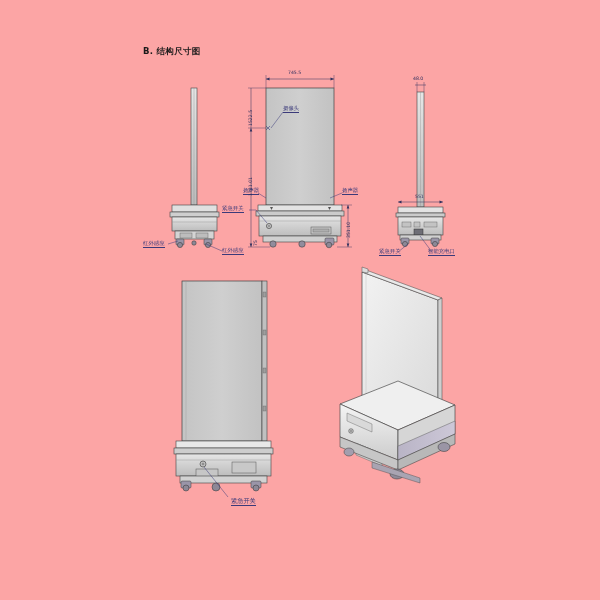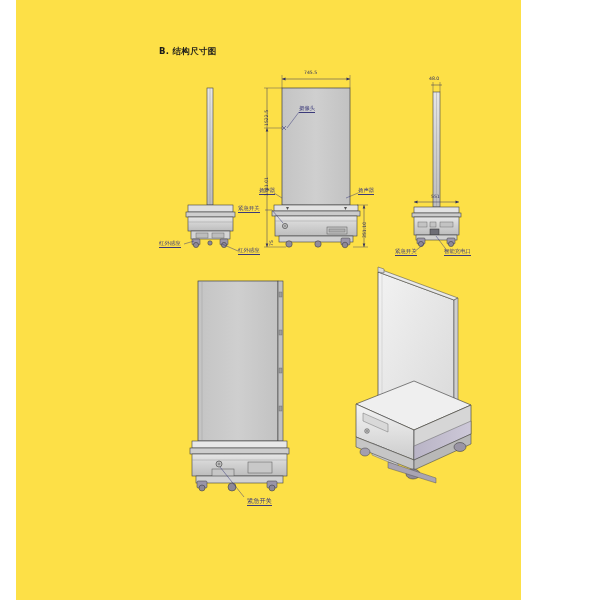--- a/index.html
+++ b/index.html
@@ -9,24 +9,24 @@
   }
   body {
     width: 600px;
     height: 600px;
     font-family: "DejaVu Sans", "Liberation Sans", sans-serif;
     position: relative;
     overflow: hidden;
   }
   #page {
     position: absolute;
-    left: 16px; top: 0;
-    width: 505px;
+    left: 0; top: 0;
+    width: 600px;
     height: 600px;
-    background: #fde047;
+    background: #fca5a5;
   }
   #doc-title {
     position: absolute;
     left: 143px;
     top: 46px;
     font-size: 8.5px;
     font-weight: bold;
     color: #1a1a1a;
     letter-spacing: 0.3px;
     white-space: nowrap;

